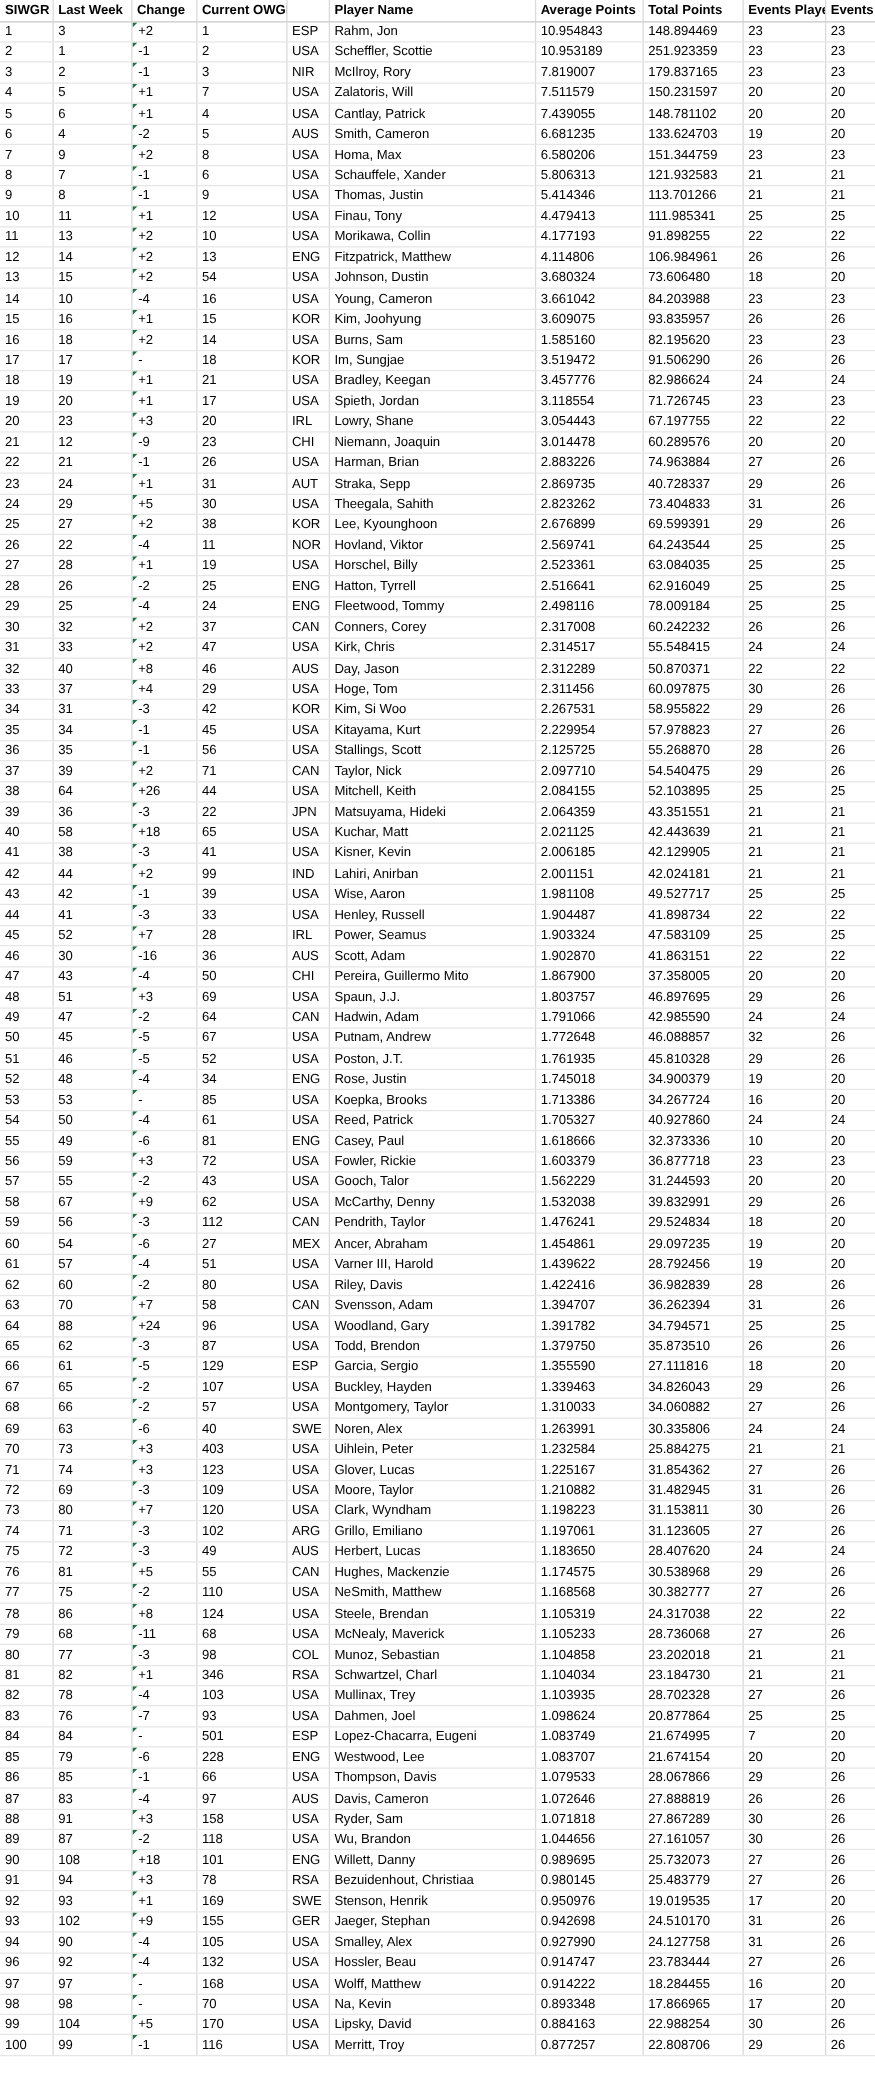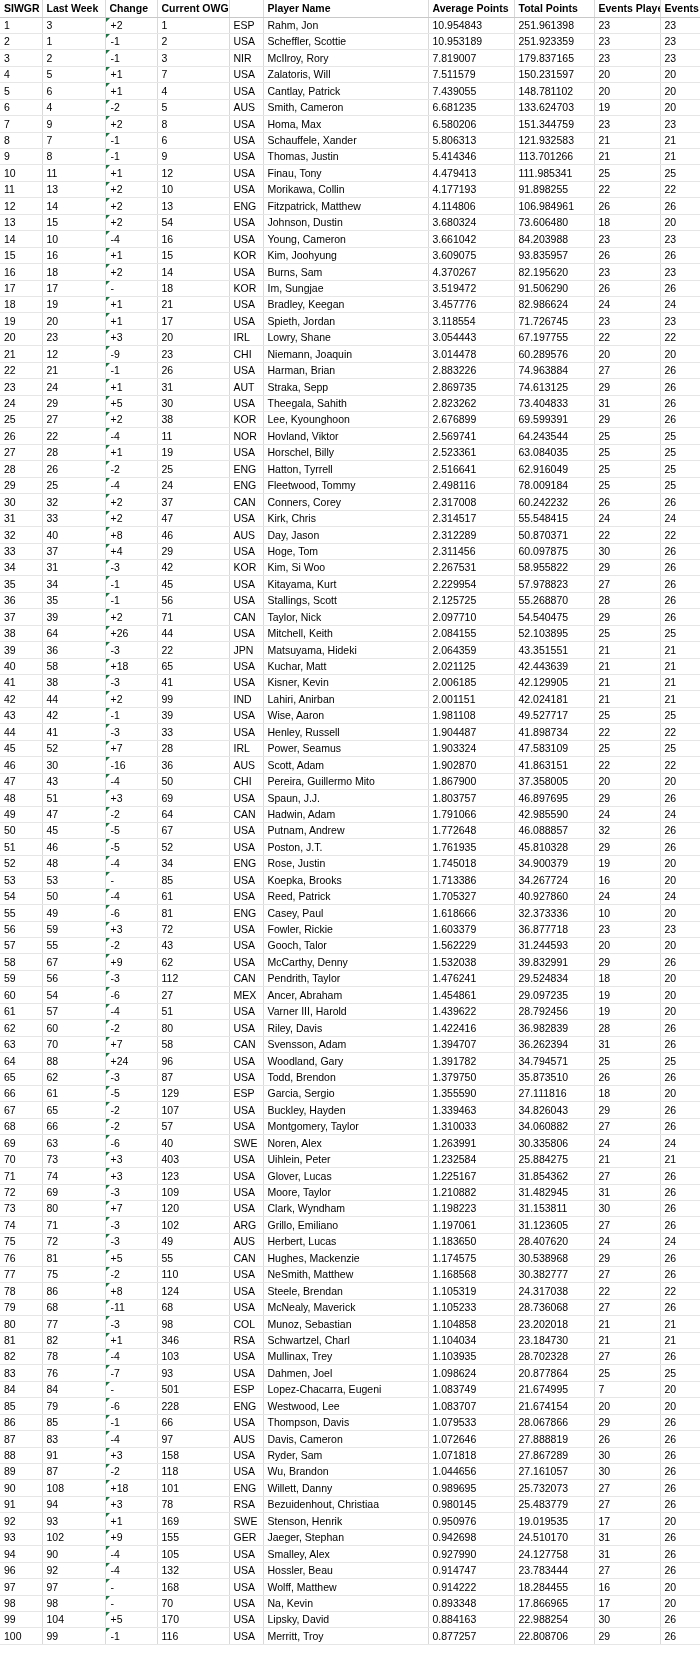--- a/index.html
+++ b/index.html
@@ -100,21 +100,21 @@
   </thead>
   <tbody id="table-body">
       <tr>
         <td class="num">1</td>
         <td class="num">3</td>
         <td class="change-cell">+2</td>
         <td class="num">1</td>
         <td class="country">ESP</td>
         <td class="num">Rahm, Jon</td>
         <td class="num">10.954843</td>
-        <td class="num">251.961398</td>
+        <td class="num">148.894469</td>
         <td class="num">23</td>
         <td class="num">23</td>
       </tr>
       <tr>
         <td class="num">2</td>
         <td class="num">1</td>
         <td class="change-cell">-1</td>
         <td class="num">2</td>
         <td class="country">USA</td>
         <td class="num">Scheffler, Scottie</td>
@@ -279,21 +279,21 @@
         <td class="num">26</td>
         <td class="num">26</td>
       </tr>
       <tr>
         <td class="num">16</td>
         <td class="num">18</td>
         <td class="change-cell">+2</td>
         <td class="num">14</td>
         <td class="country">USA</td>
         <td class="num">Burns, Sam</td>
-        <td class="num">4.370267</td>
+        <td class="num">1.585160</td>
         <td class="num">82.195620</td>
         <td class="num">23</td>
         <td class="num">23</td>
       </tr>
       <tr>
         <td class="num">17</td>
         <td class="num">17</td>
         <td class="change-cell">-</td>
         <td class="num">18</td>
         <td class="country">KOR</td>
@@ -364,21 +364,21 @@
         <td class="num">26</td>
       </tr>
       <tr>
         <td class="num">23</td>
         <td class="num">24</td>
         <td class="change-cell">+1</td>
         <td class="num">31</td>
         <td class="country">AUT</td>
         <td class="num">Straka, Sepp</td>
         <td class="num">2.869735</td>
-        <td class="num">74.613125</td>
+        <td class="num">40.728337</td>
         <td class="num">29</td>
         <td class="num">26</td>
       </tr>
       <tr>
         <td class="num">24</td>
         <td class="num">29</td>
         <td class="change-cell">+5</td>
         <td class="num">30</td>
         <td class="country">USA</td>
         <td class="num">Theegala, Sahith</td>

